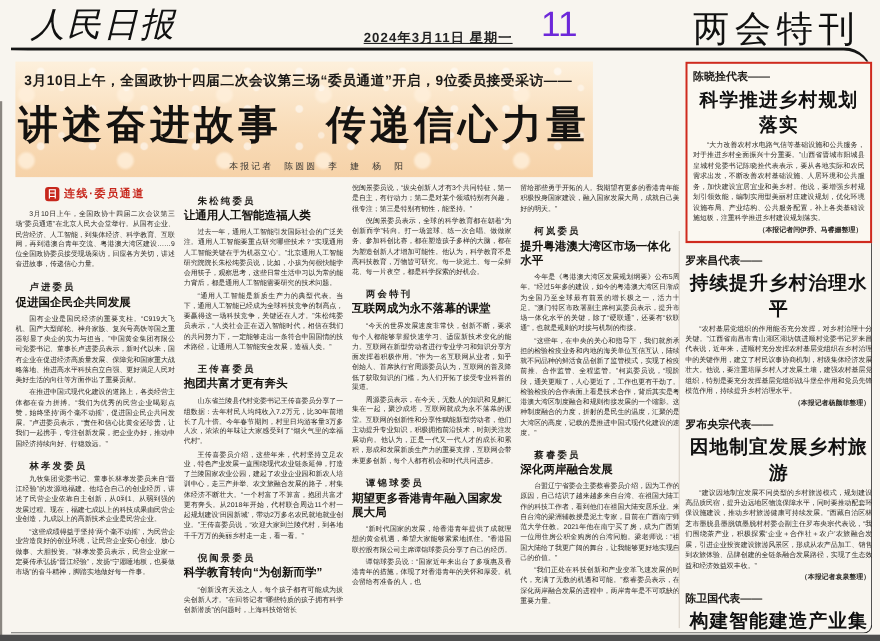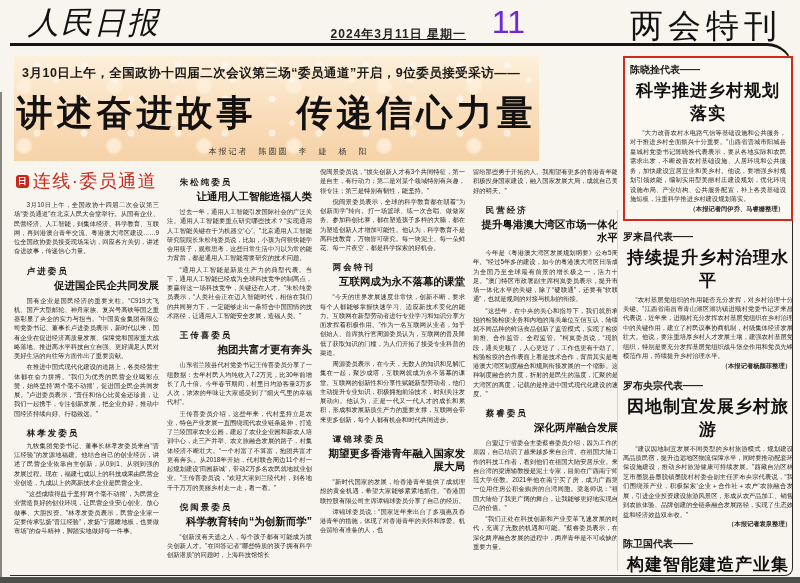--- a/index.html
+++ b/index.html
@@ -29,26 +29,26 @@
   #lead-eyebrow{margin:9px 10px 0 8px;font-size:12.5px;font-weight:700;color:#1c1a18;letter-spacing:.5px;}
   #lead-title{margin-top:7px;text-align:center;font-size:36px;font-weight:900;letter-spacing:4px;color:#141210;}
   #lead-byline{margin-top:8px;text-align:center;font-size:8px;color:#3a3733;letter-spacing:2px;padding-left:24px;}
   
   #main-columns{position:absolute;left:14px;top:167px;width:603px;height:408px;
         display:flex;gap:8px;overflow:hidden;}
   .col{width:145px;flex:0 0 145px;overflow:hidden;}
   .feature-badge{display:flex;align-items:center;justify-content:center;gap:4px;margin:2px 0 7px;}
   .feature-icon{width:13px;height:13px;background:#c7271c;border-radius:3px;color:#fff;font-size:9px;
         font-weight:700;display:flex;align-items:center;justify-content:center;line-height:1;}
-  .feature-label{font-size:18px;font-weight:400;color:#c7271c;letter-spacing:1.5px;text-align:right;}
+  .feature-label{font-size:10px;font-weight:700;color:#c7271c;letter-spacing:1.5px;text-align:right;}
   .col p{margin:0 0 2px;font-size:6.3px;line-height:1.47;text-align:justify;text-indent:2em;color:#2b2925;}
   .col p.noindent{text-indent:0;}
   .member-name{margin:10px 0 1px;font-family:"DejaVu Serif","Liberation Serif",serif;
         font-size:8.5px;font-weight:700;letter-spacing:2px;text-indent:1.5em;color:#1d1b18;}
-  .member-title{margin:0 0 4px;text-align:right;font-size:10.5px;font-weight:900;color:#15130f;line-height:1.25;}
+  .member-title{margin:0 0 4px;text-align:left;font-size:10.5px;font-weight:900;color:#15130f;line-height:1.25;}
   
   #sidebar{position:absolute;left:623px;top:56px;width:170px;height:519px;overflow:hidden;}
   .rep-section{margin-bottom:8px;}
   .rep-section.highlight{border:2.5px solid #cf2a1e;padding:4px 5px 5px;margin-bottom:9px;background:#fbf8f1;}
   .rep-name{font-size:10px;font-weight:700;color:#1d1b18;margin:1px 0 2px;}
   .rep-title{text-align:center;font-size:17px;font-weight:900;color:#111;letter-spacing:1px;margin:0 0 3px;}
   .rep-para{margin:0;font-size:6.3px;line-height:1.5;text-align:justify;text-indent:2em;color:#2b2925;}
   .rep-credit{margin:1px 2px 0 0;font-size:6.3px;text-align:right;color:#2b2925;font-weight:700;}
   #editors-note{margin-top:7px;text-align:center;font-size:7.2px;font-weight:700;color:#2b2925;line-height:1.6;letter-spacing:2px;}
   #sidebar-divider{position:absolute;left:617px;top:210px;bottom:12px;width:1px;background:#d9d2c6;}
@@ -109,21 +109,21 @@
         <h4 class="member-title">互联网成为永不落幕的课堂</h4>
         <p>“今天的世界发展速度非常快，创新不断，要求每个人都能够掌握快速学习、适应新技术变化的能力。互联网在新型劳动者进行专业学习和知识分享方面发挥着积极作用。”作为一名互联网从业者，知乎创始人、首席执行官周源委员认为，互联网的普及降低了获取知识的门槛，为人们开拓了接受专业科普的渠道。</p>
         <p>周源委员表示，在今天，无数人的知识和见解汇集在一起，聚沙成塔，互联网就成为永不落幕的课堂。互联网的创新性和分享性赋能新型劳动者，他们主动提升专业知识，积极拥抱前沿技术，时刻关注发展动向。他认为，正是一代又一代人才的成长和累积，形成和发展新质生产力的重要支撑，互联网会带来更多创新，每个人都有机会和时代共同进步。</p>
         <h3 class="member-name">谭锦球委员</h3>
         <h4 class="member-title">期望更多香港青年融入国家发展大局</h4>
         <p>“新时代国家的发展，给香港青年提供了成就理想的黄金机遇，希望大家能够紧紧地抓住。”香港国联控股有限公司主席谭锦球委员分享了自己的经历。</p>
         <p>谭锦球委员说：“国家近年来出台了多项惠及香港青年的措施，体现了对香港青年的关怀和厚爱。机会留给有准备的人，也</p>
       </div>
       <div class="col">
         <p class="noindent">留给那些勇于开拓的人。我期望有更多的香港青年能积极投身国家建设，融入国家发展大局，成就自己美好的明天。”</p>
-        <h3 class="member-name">民营经济</h3>
+        <h3 class="member-name">柯岚委员</h3>
         <h4 class="member-title">提升粤港澳大湾区市场一体化水平</h4>
         <p>今年是《粤港澳大湾区发展规划纲要》公布5周年。“经过5年多的建设，如今的粤港澳大湾区日渐成为全国乃至全球最有前景的增长极之一，活力十足。”澳门特区市政署副主席柯岚委员表示，提升市场一体化水平的关键，除了“硬联通”，还要有“软联通”，也就是规则的对接与机制的衔接。</p>
         <p>“这些年，在中央的关心和指导下，我们就所承担的检验检疫业务和内地的海关单位互信互认，陆续就不同品种的鲜活食品创新了监管模式，实现了检疫前推、合作监管、全程监管。”柯岚委员说，“现阶段，通关更顺了，人心更近了，工作也更有干劲了。检验检疫的合作表面上看是技术合作，背后其实是粤港澳大湾区制度融合和规则衔接发展的一个缩影。这种制度融合的力度，折射的是民生的温度，汇聚的是大湾区的高度，记载的是推进中国式现代化建设的速度。”</p>
         <h3 class="member-name">蔡睿委员</h3>
         <h4 class="member-title">深化两岸融合发展</h4>
         <p>台盟辽宁省委会主委蔡睿委员介绍，因为工作的原因，自己结识了越来越多来自台湾、在祖国大陆工作的科技工作者，看到他们在祖国大陆安居乐业。来自台湾的梁洲辅教授是泥土专家，目前在广西南宁师范大学任教。2021年他在南宁买了房，成为广西第一位用住房公积金购房的台湾同胞。梁老师说：“祖国大陆给了我更广阔的舞台，让我能够更好地实现自己的价值。”</p>
         <p>“我们正处在科技创新和产业变革飞速发展的时代，充满了无数的机遇和可能。”蔡睿委员表示，在深化两岸融合发展的进程中，两岸青年是不可或缺的重要力量。</p>
       </div>
     </div>
 

